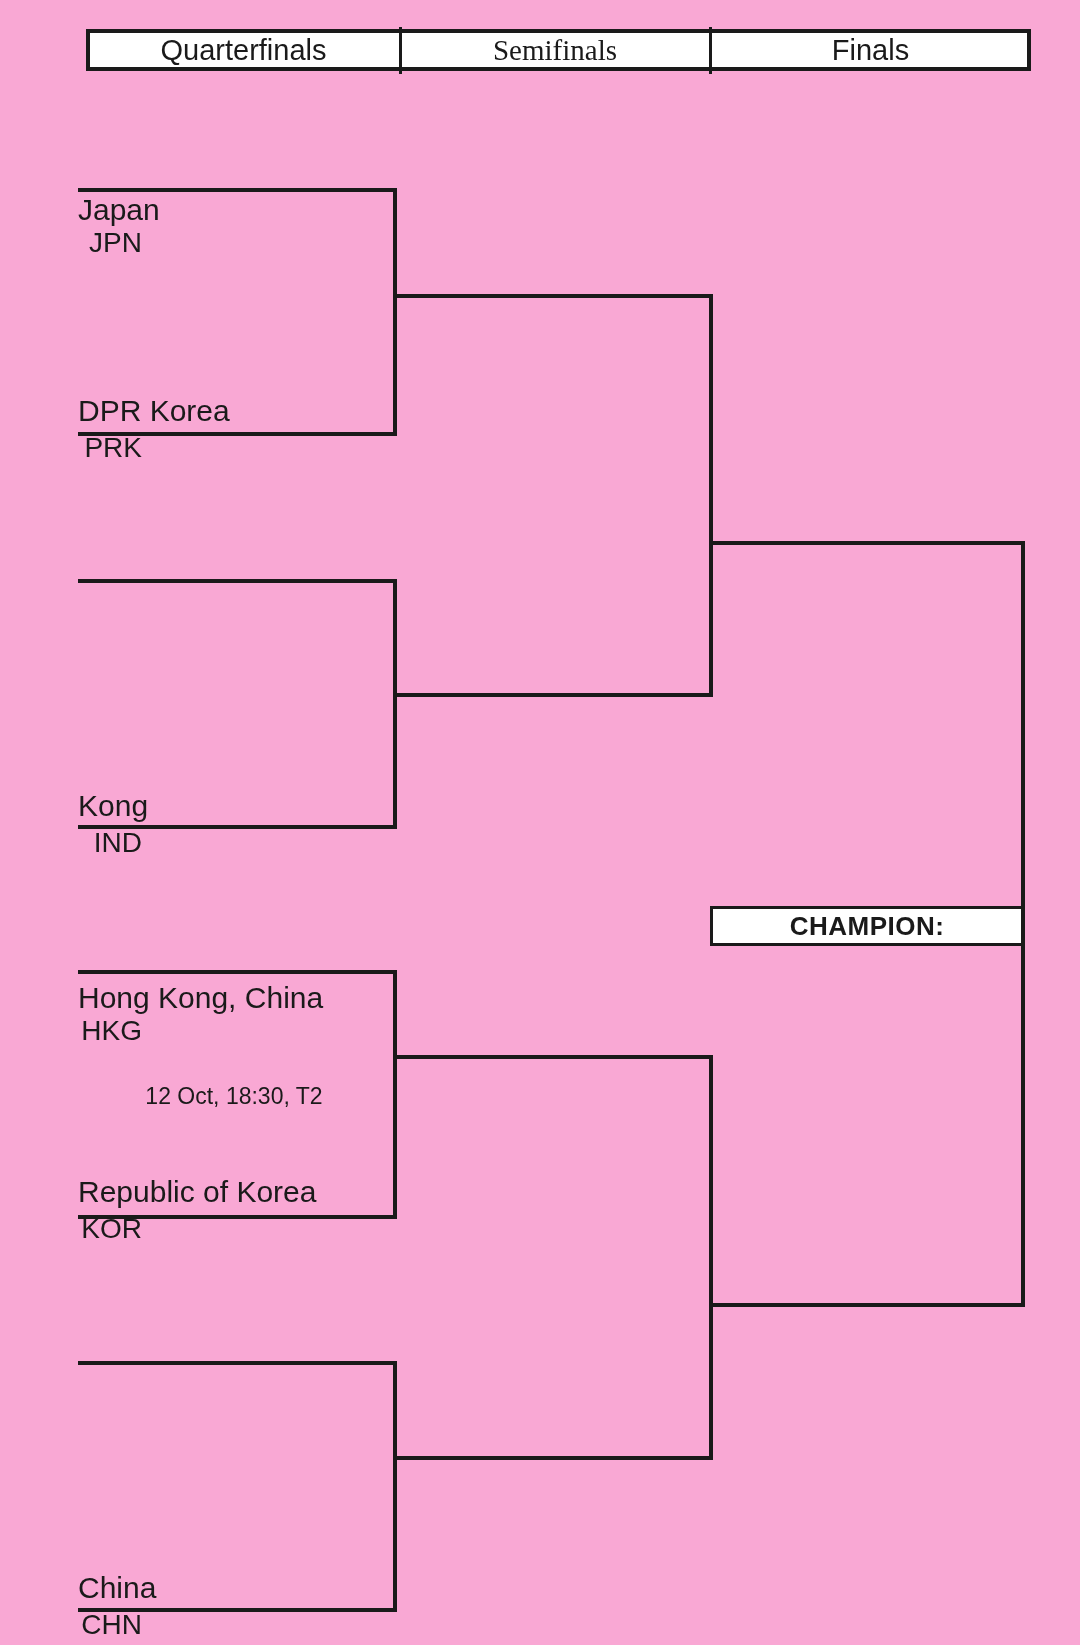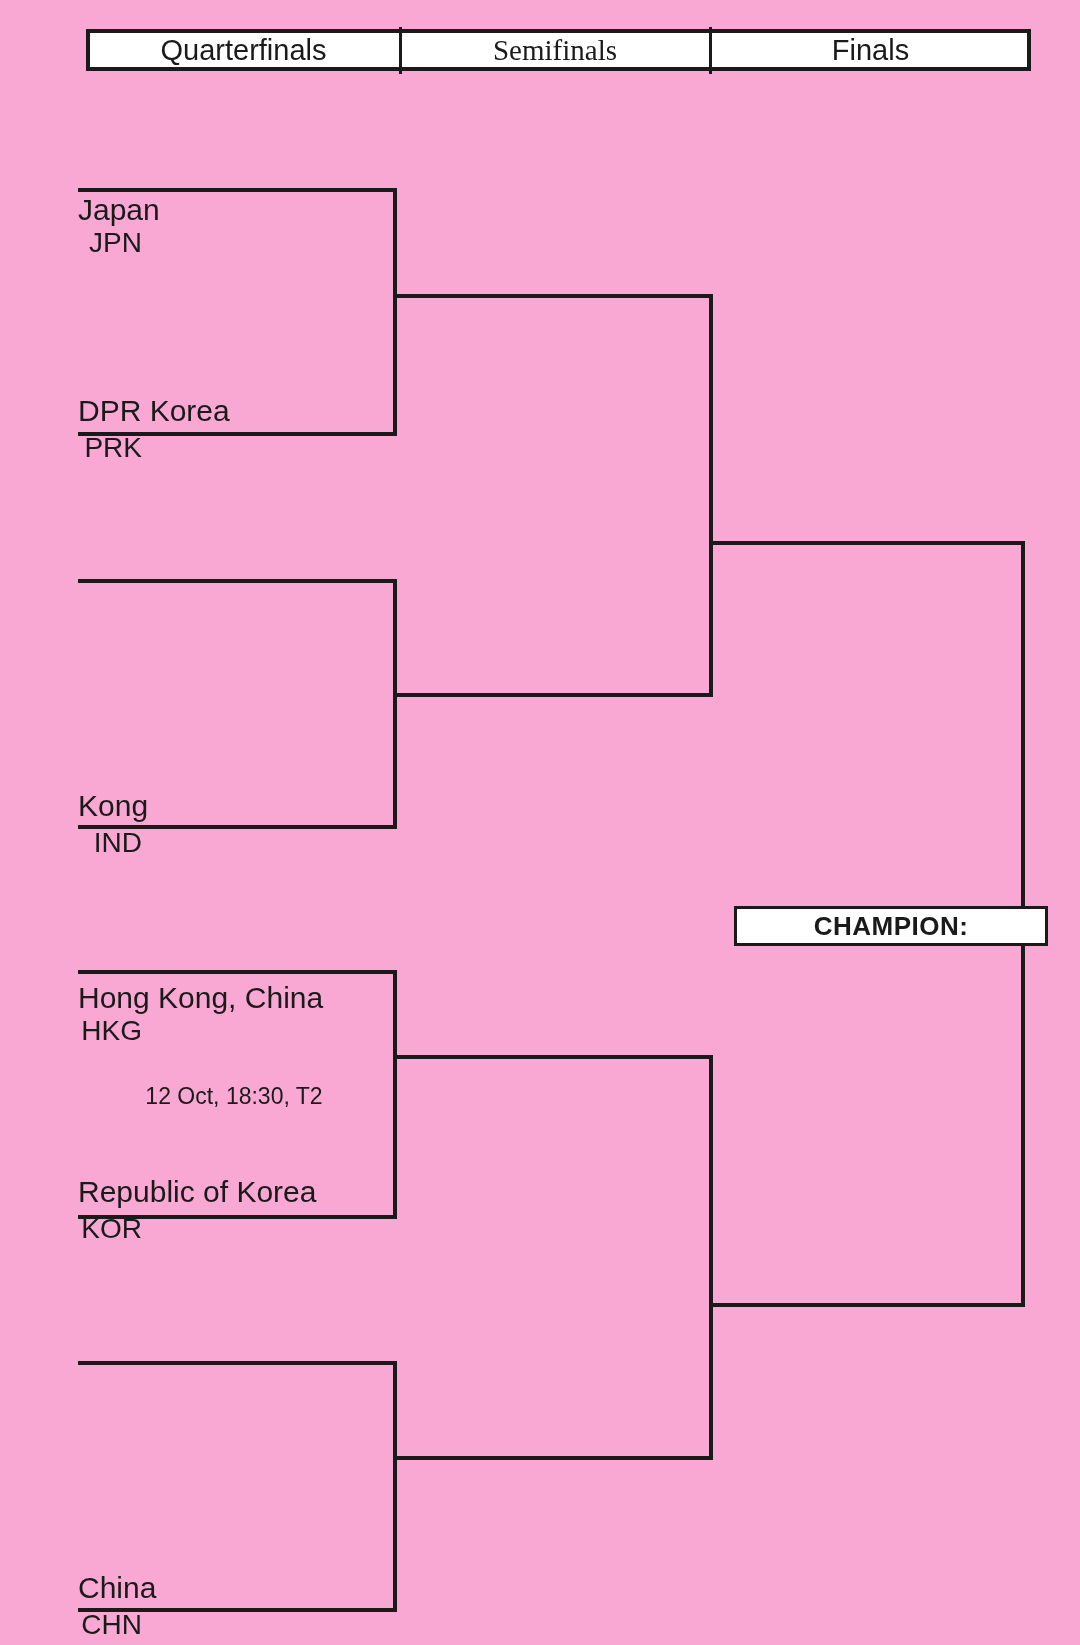--- a/index.html
+++ b/index.html
@@ -52,21 +52,21 @@
   }
 
   
   .champion-box {
     position: absolute;
     left: 710px; top: 906px;
     width: 314px; height: 40px;
     border: 3px solid #1a1a1a;
     box-sizing: border-box;
     background: #ffffff;
-    display: flex; align-items: center; justify-content: center; margin-left: 24px;
+    display: flex; align-items: center; justify-content: center;
   }
   .champion-label { font-size: 26px; font-weight: 700; letter-spacing: 0.5px; }
 </style>
 </head>
 <body>
 
 <div id="bracket">
 
   <div class="header-box"></div>
   <div class="hdivider" style="left:399px;"></div>

